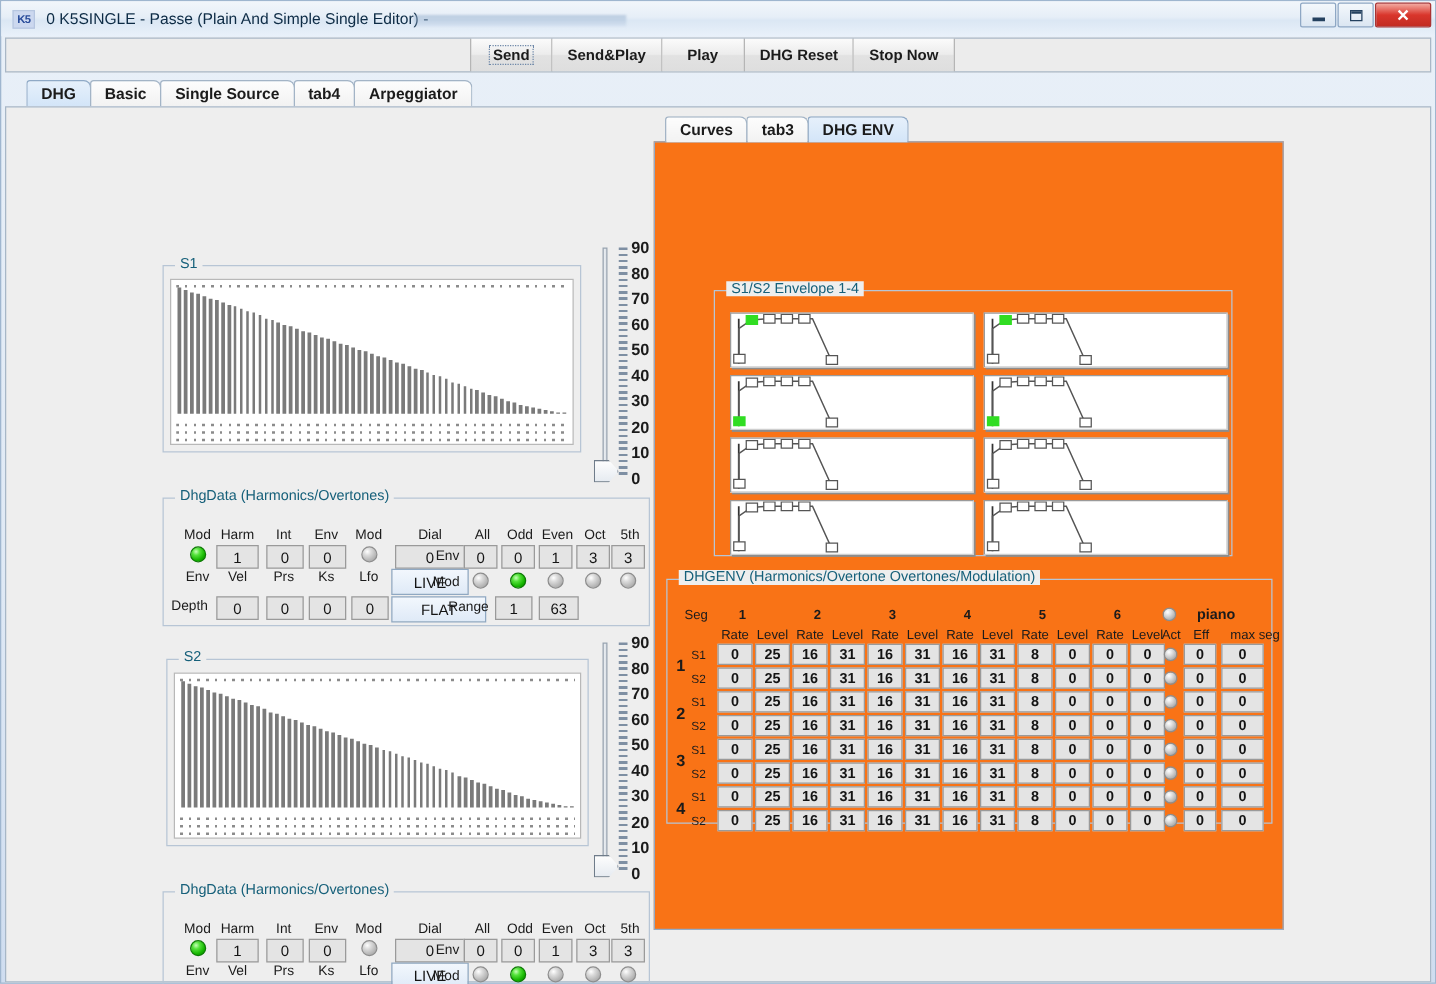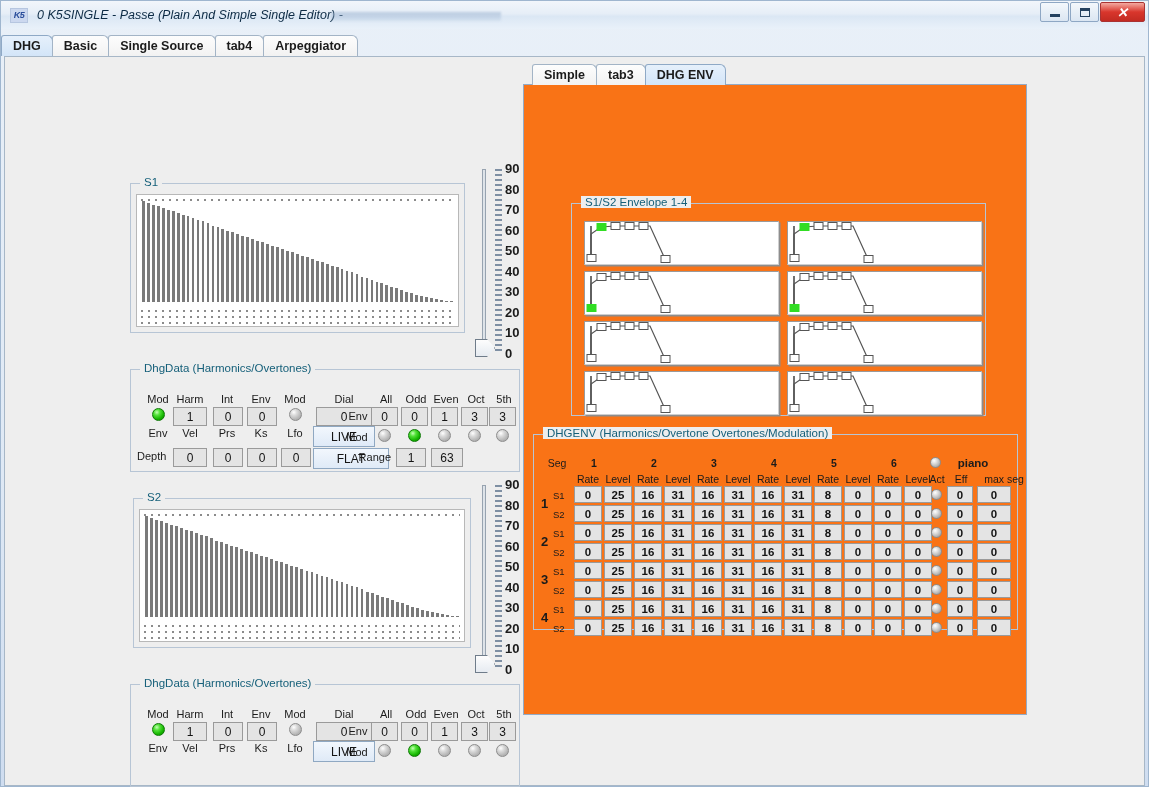--- a/index.html
+++ b/index.html
@@ -16,21 +16,21 @@
     position:absolute; left:0; top:0; width:1149px; height:787px;
     background: linear-gradient(to bottom,#e9f0f8 0%, #dfe9f5 60%, #cfddf0 100%);
     border:1px solid #9fb6cf;
     display:flex; flex-direction:column;
   }
 
   
   #titlebar {
     height:28px; position:relative; flex:none;
     background: linear-gradient(to bottom,#f2f6fb 0%,#e6eef7 45%,#dbe7f4 55%,#e9f1fa 100%);
-    display:flex; align-items:center;font-style:italic;
+    display:flex; align-items:center;
   }
   #app-icon {
     width:18px;height:15px;margin-left:9px;margin-right:9px;
     background:#ccd8ef;border:1px solid #b6c6e0;
     font-size:9px;font-weight:bold;color:#2a4d9b;letter-spacing:-0.5px;
     display:flex;align-items:center;justify-content:center;
     font-family:"Liberation Sans",sans-serif;
   }
   #title-text {
     font-size:12.5px; color:#0d2b45; white-space:nowrap;
@@ -70,21 +70,21 @@
     display:flex;align-items:center;justify-content:center;
     font-size:12px;font-weight:bold;color:#1b1b1b;cursor:default;
   }
   .tbtn:first-child{border-left:1px solid #b5b5b5;}
   .tbtn.focus span {
     border:1px dotted #6d87a8; padding:0 2px;
   }
 
   
   #tabbar {
-    flex:none; height:21px; margin:6px 0 0 0;
+    flex:none; height:21px; margin:6px 0 0 20px;
     display:flex; align-items:flex-start; position:relative; z-index:3;
   }
   .tab {
     height:21px; padding:0 11px;
     display:flex;align-items:center;
     font-size:12.5px;font-weight:bold;color:#1b1b1b;
     background:linear-gradient(to bottom,#fdfdfd,#f2f2f2);
     border:1px solid #a3b4c6; border-bottom:none;
     border-radius:3px 6px 0 0;
     margin-right:-1px; cursor:default;
@@ -235,20 +235,37 @@
           <div class="glyph-max">
             <i></i>
           </div>
         </div>
       <div class="winbtn close">
           <span>✕</span>
         </div>
     </div>
   </div>
 
+  <div id="toolbar">
+    <div class="tbtn focus">
+        <span>Send</span>
+      </div>
+    <div class="tbtn">
+        <span>Send&amp;Play</span>
+      </div>
+    <div class="tbtn">
+        <span>Play</span>
+      </div>
+    <div class="tbtn">
+        <span>DHG Reset</span>
+      </div>
+    <div class="tbtn">
+        <span>Stop Now</span>
+      </div>
+  </div>
 
   <div id="tabbar">
     <div class="tab active">DHG</div>
     <div class="tab">Basic</div>
     <div class="tab">Single Source</div>
     <div class="tab">tab4</div>
     <div class="tab">Arpeggiator</div>
   </div>
 
   <div id="content">
@@ -553,21 +570,21 @@
             <div class="led"></div>
           </div>
           <div style="position:absolute;left:365px;top:59px;">
             <div class="led"></div>
           </div>
         </div>
     </div>
 
     <div id="rightpanel">
       <div id="rp-tabs">
-        <div class="tab">Simple</div>
+        <div class="tab">Curves</div>
         <div class="tab">tab3</div>
         <div class="tab active">DHG ENV</div>
       </div>
 
       <div id="rp-body">
 
         <div class="group" style="left:47px; top:118px; width:415px; height:213px;">
           <div class="gtitle dark">S1/S2 Envelope 1-4</div>
           <div id="envcharts" style="position:absolute;inset:0;">
               <div class="envbox" style="left: 12px; top: 17px; width: 195px; height: 44px;">

